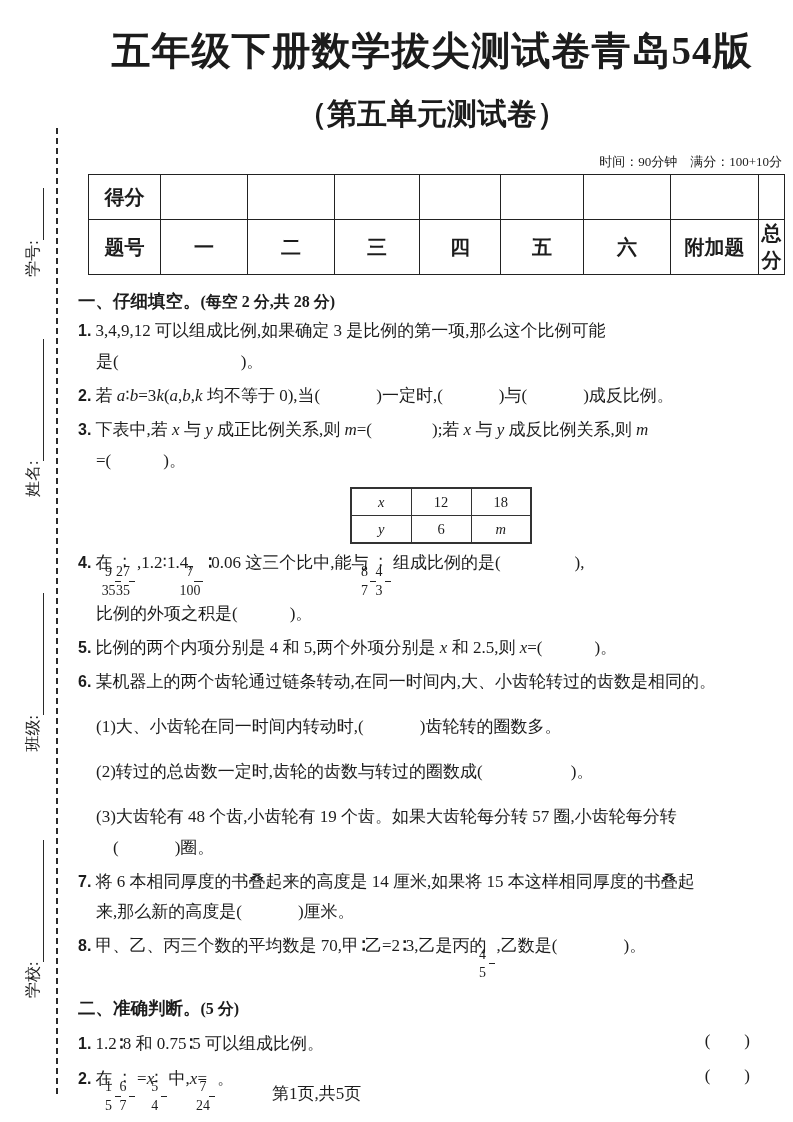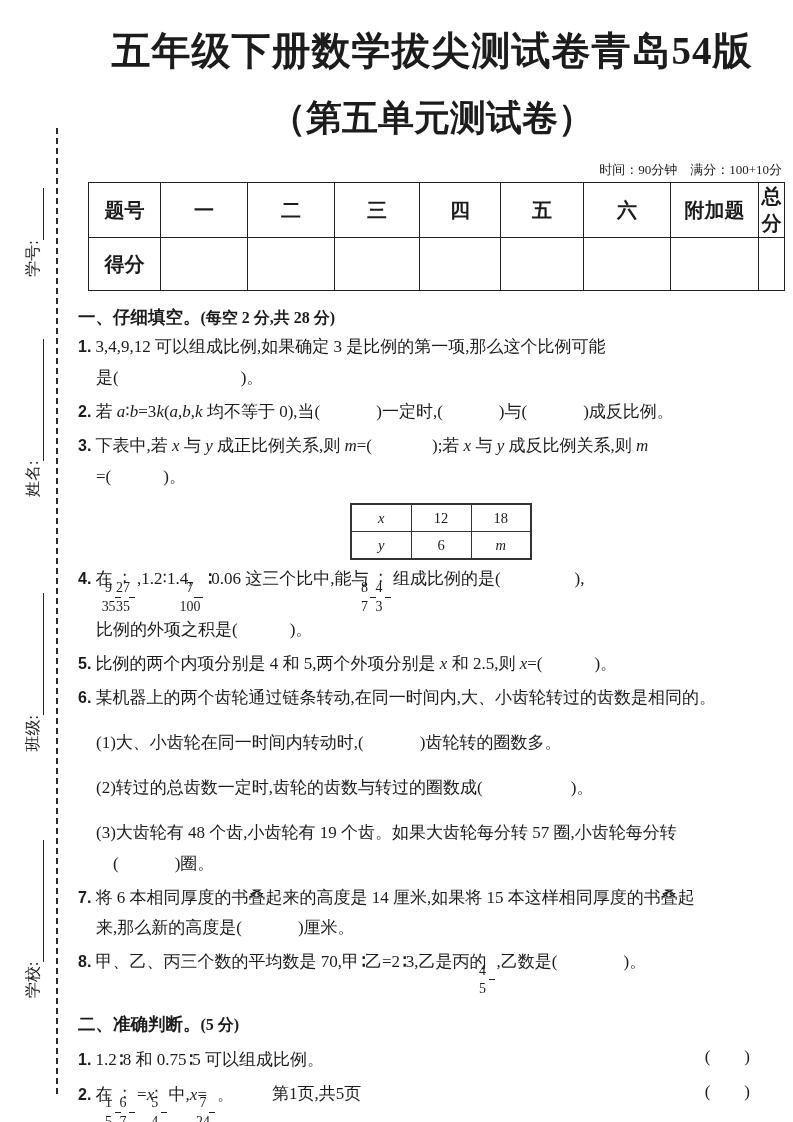--- a/index.html
+++ b/index.html
@@ -21,21 +21,21 @@
   .sb-field { display:inline-flex; align-items:flex-end; }
   .sb-line { display:inline-block; border-bottom:1.5px solid #2a2a2a; height:1.1em; }
   .sb-field:nth-of-type(1){ margin-left:96px; }
   .sb-field:nth-of-type(1) .sb-line{ width:122px; margin-right:88px; }
   .sb-field:nth-of-type(2) .sb-line{ width:122px; margin-right:96px; }
   .sb-field:nth-of-type(3) .sb-line{ width:122px; margin-right:62px; }
   .sb-field:nth-of-type(4) .sb-line{ width:52px; }
   
   .content { position:absolute; left:78px; top:24px; width:708px; }
   .title { text-align:center; font-size:39px; font-weight:bold; letter-spacing:1px; }
-  .subtitle { text-align:center; font-size:36px; font-weight:bold; margin-top:16px; }
+  .subtitle { text-align:center; font-size:30px; font-weight:bold; margin-top:16px; }
   .exam-info { text-align:right; font-size:13px; margin-top:18px; padding-right:4px; }
   
   table.score { border-collapse:collapse; width:697px; margin:3px 0 0 10px; table-layout:fixed; }
   table.score td {
     border:1.6px solid #222; text-align:center; font-size:20px; font-weight:bold;
   }
   table.score tr:nth-child(1) td { height:45px; }
   table.score tr:nth-child(2) td { height:53px; }
   
   .sec-head { font-size:17.5px; font-weight:bold; margin-top:14px; }
@@ -101,40 +101,40 @@
         <col style="width:87px">
         <col style="width:85px">
       <col style="width:81px">
         <col style="width:83px">
         <col style="width:87px">
         <col style="width:88px">
         <col>
     </colgroup>
     <tbody>
         <tr>
+      <td>得分</td>
+      <td></td>
+          <td></td>
+      <td></td>
+          <td></td>
+      <td></td>
+          <td></td>
+      <td></td>
+          <td></td>
+    </tr>
+    <tr>
       <td>题号</td>
       <td>一</td>
       <td>二</td>
       <td>三</td>
       <td>四</td>
       <td>五</td>
       <td>六</td>
       <td>附加题</td>
       <td>总分</td>
-    </tr>
-    <tr>
-      <td>得分</td>
-      <td></td>
-          <td></td>
-      <td></td>
-          <td></td>
-      <td></td>
-          <td></td>
-      <td></td>
-          <td></td>
     </tr>
   </tbody>
     </table>
 
   <div class="sec-head">
     <span>一、仔细填空。</span><span class="sec-note">(每空 2 分,共 28 分)</span>
   </div>
 
   <div class="q">
     <span class="qno">1.</span>

